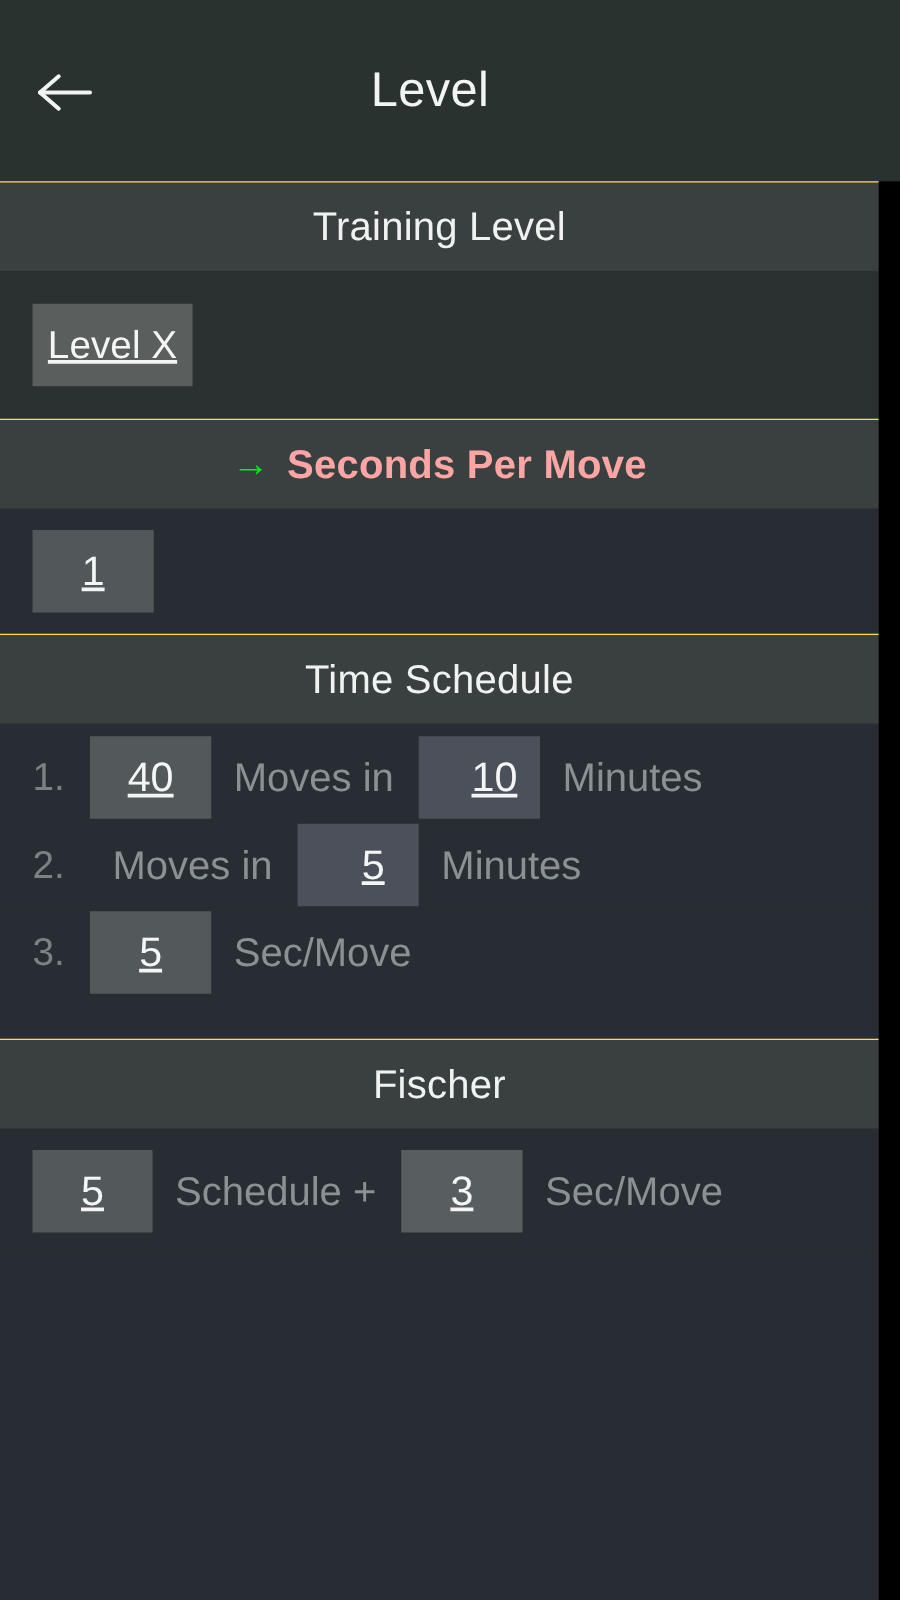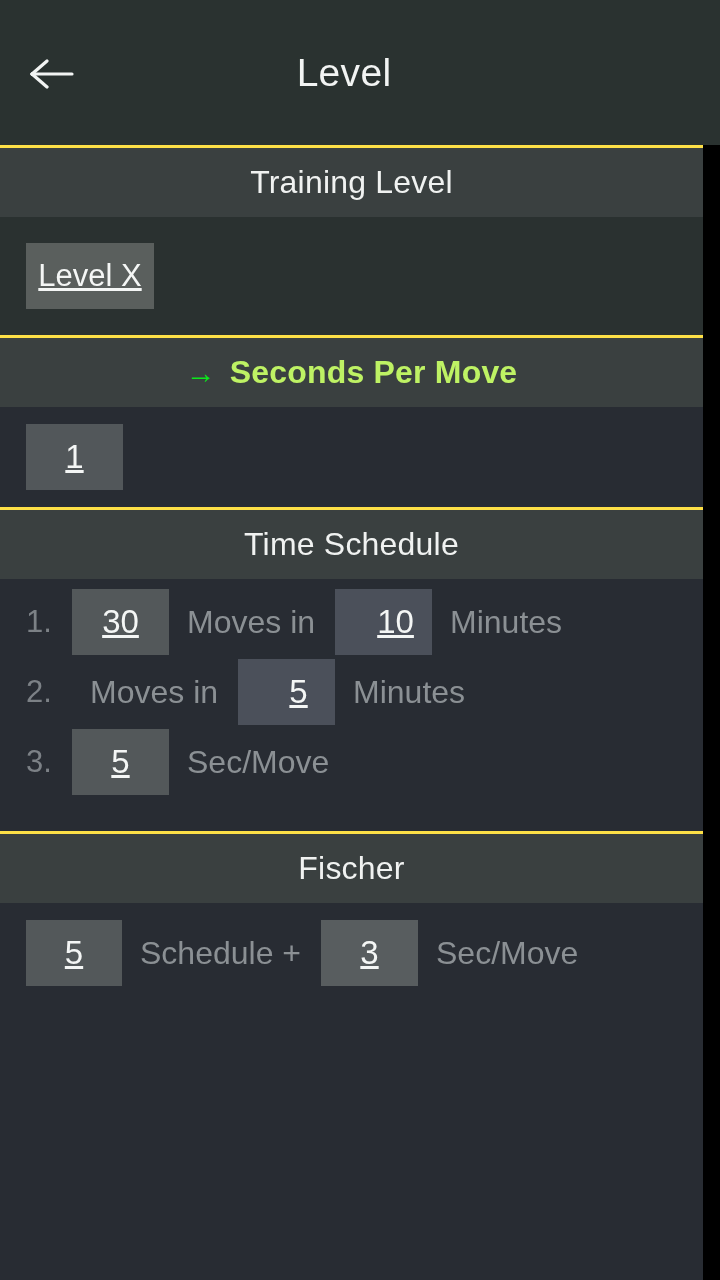--- a/index.html
+++ b/index.html
@@ -75,31 +75,31 @@
     background: #000000;
   }
 
   
   .section-header {
     height: 72px;
     background: #3a4040;
     display: flex;
     align-items: center;
     justify-content: center;
-    border-top: 3px solid #fde047;
+    border-top: 1px solid #fde047;
     box-sizing: border-box;
   }
   .section-header .sh-text {
     color: #f0f2f1;
     font-size: 32px;
     font-weight: 400;
     letter-spacing: 0.2px;
   }
   .section-header.active .sh-text {
-    color: #bef264;
+    color: #fca5a5;
     font-weight: 700;
   }
   .sh-arrow {
     color: #0ce81c;
     font-size: 30px;
     margin-right: 14px;
     line-height: 1;
     display: inline-block;
   }
 
@@ -202,21 +202,21 @@
       <div class="chip chip-sec">1</div>
       <div class="spacer-fill"></div>
     </div>
 
     <div class="section-header">
       <span class="sh-text">Time Schedule</span>
     </div>
 
     <div class="row sched-first">
       <div class="idx">1.</div>
-      <div class="chip chip-grey chip-num">30</div>
+      <div class="chip chip-grey chip-num">40</div>
       <div class="lbl wide-gap">Moves in</div>
       <div class="chip chip-blue chip-num">10</div>
       <div class="lbl wide-gap">Minutes</div>
       <div class="spacer-fill"></div>
     </div>
 
     <div class="row h-sched">
       <div class="idx">2.</div>
       <div class="lbl wide-gap">Moves in</div>
       <div class="chip chip-blue chip-num">5</div>

